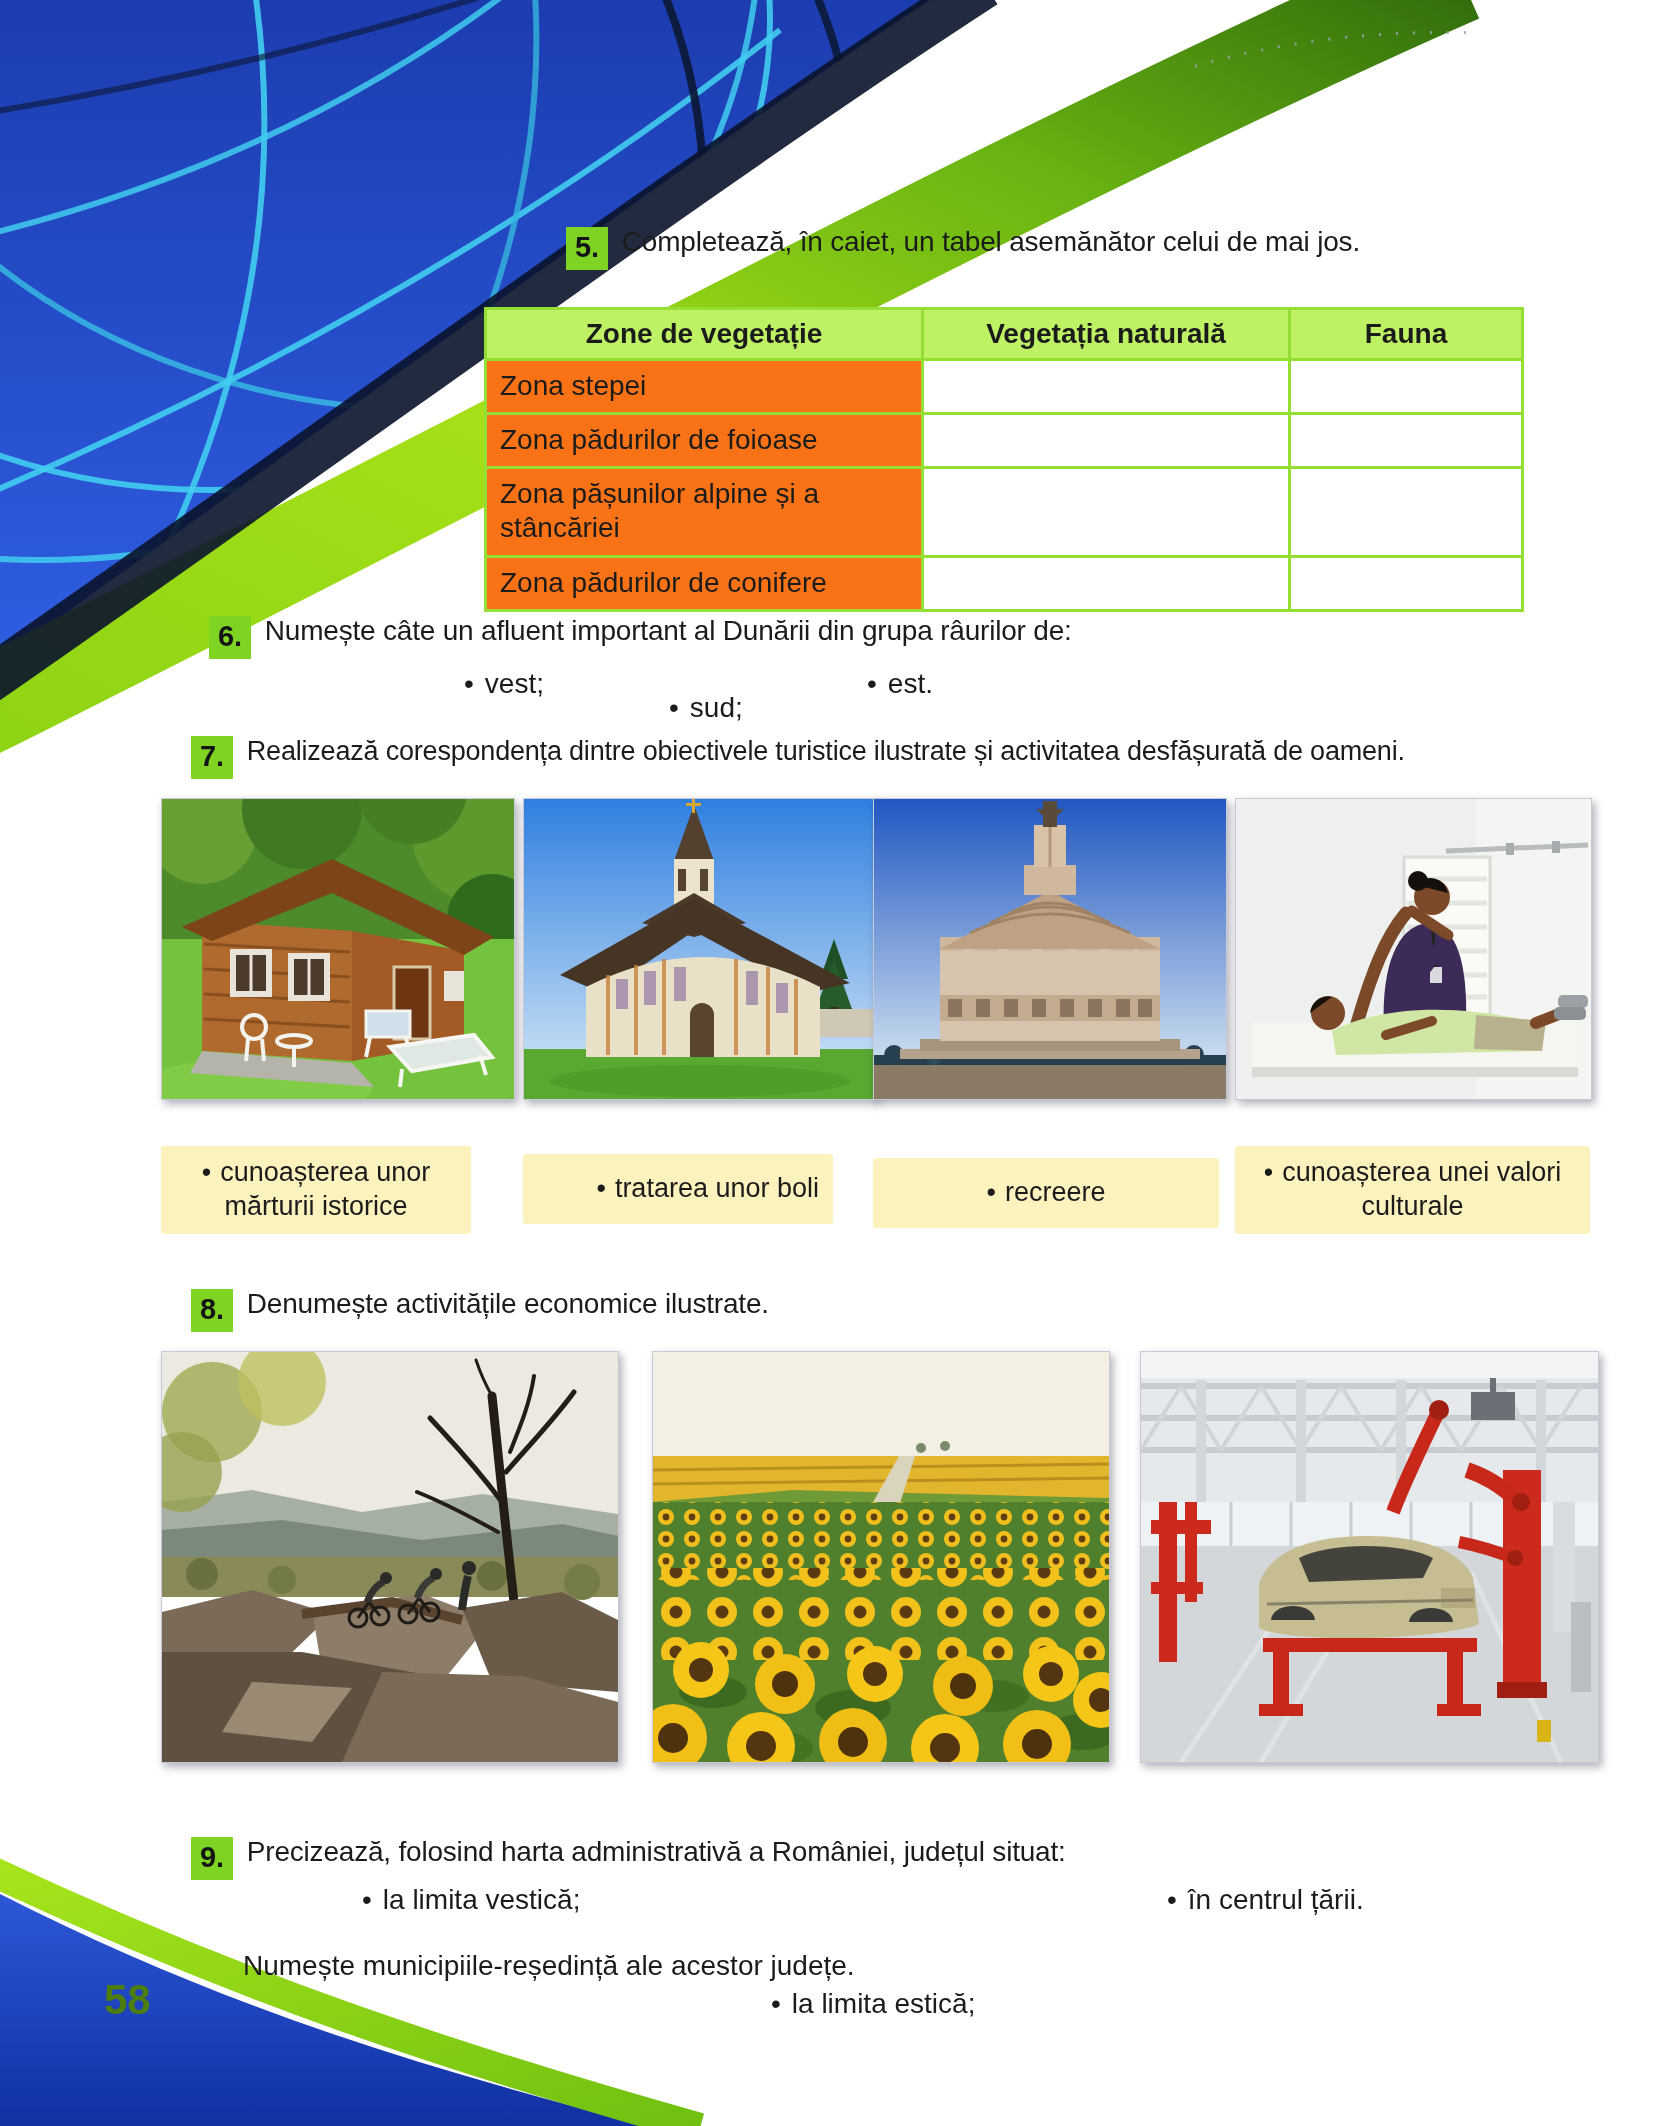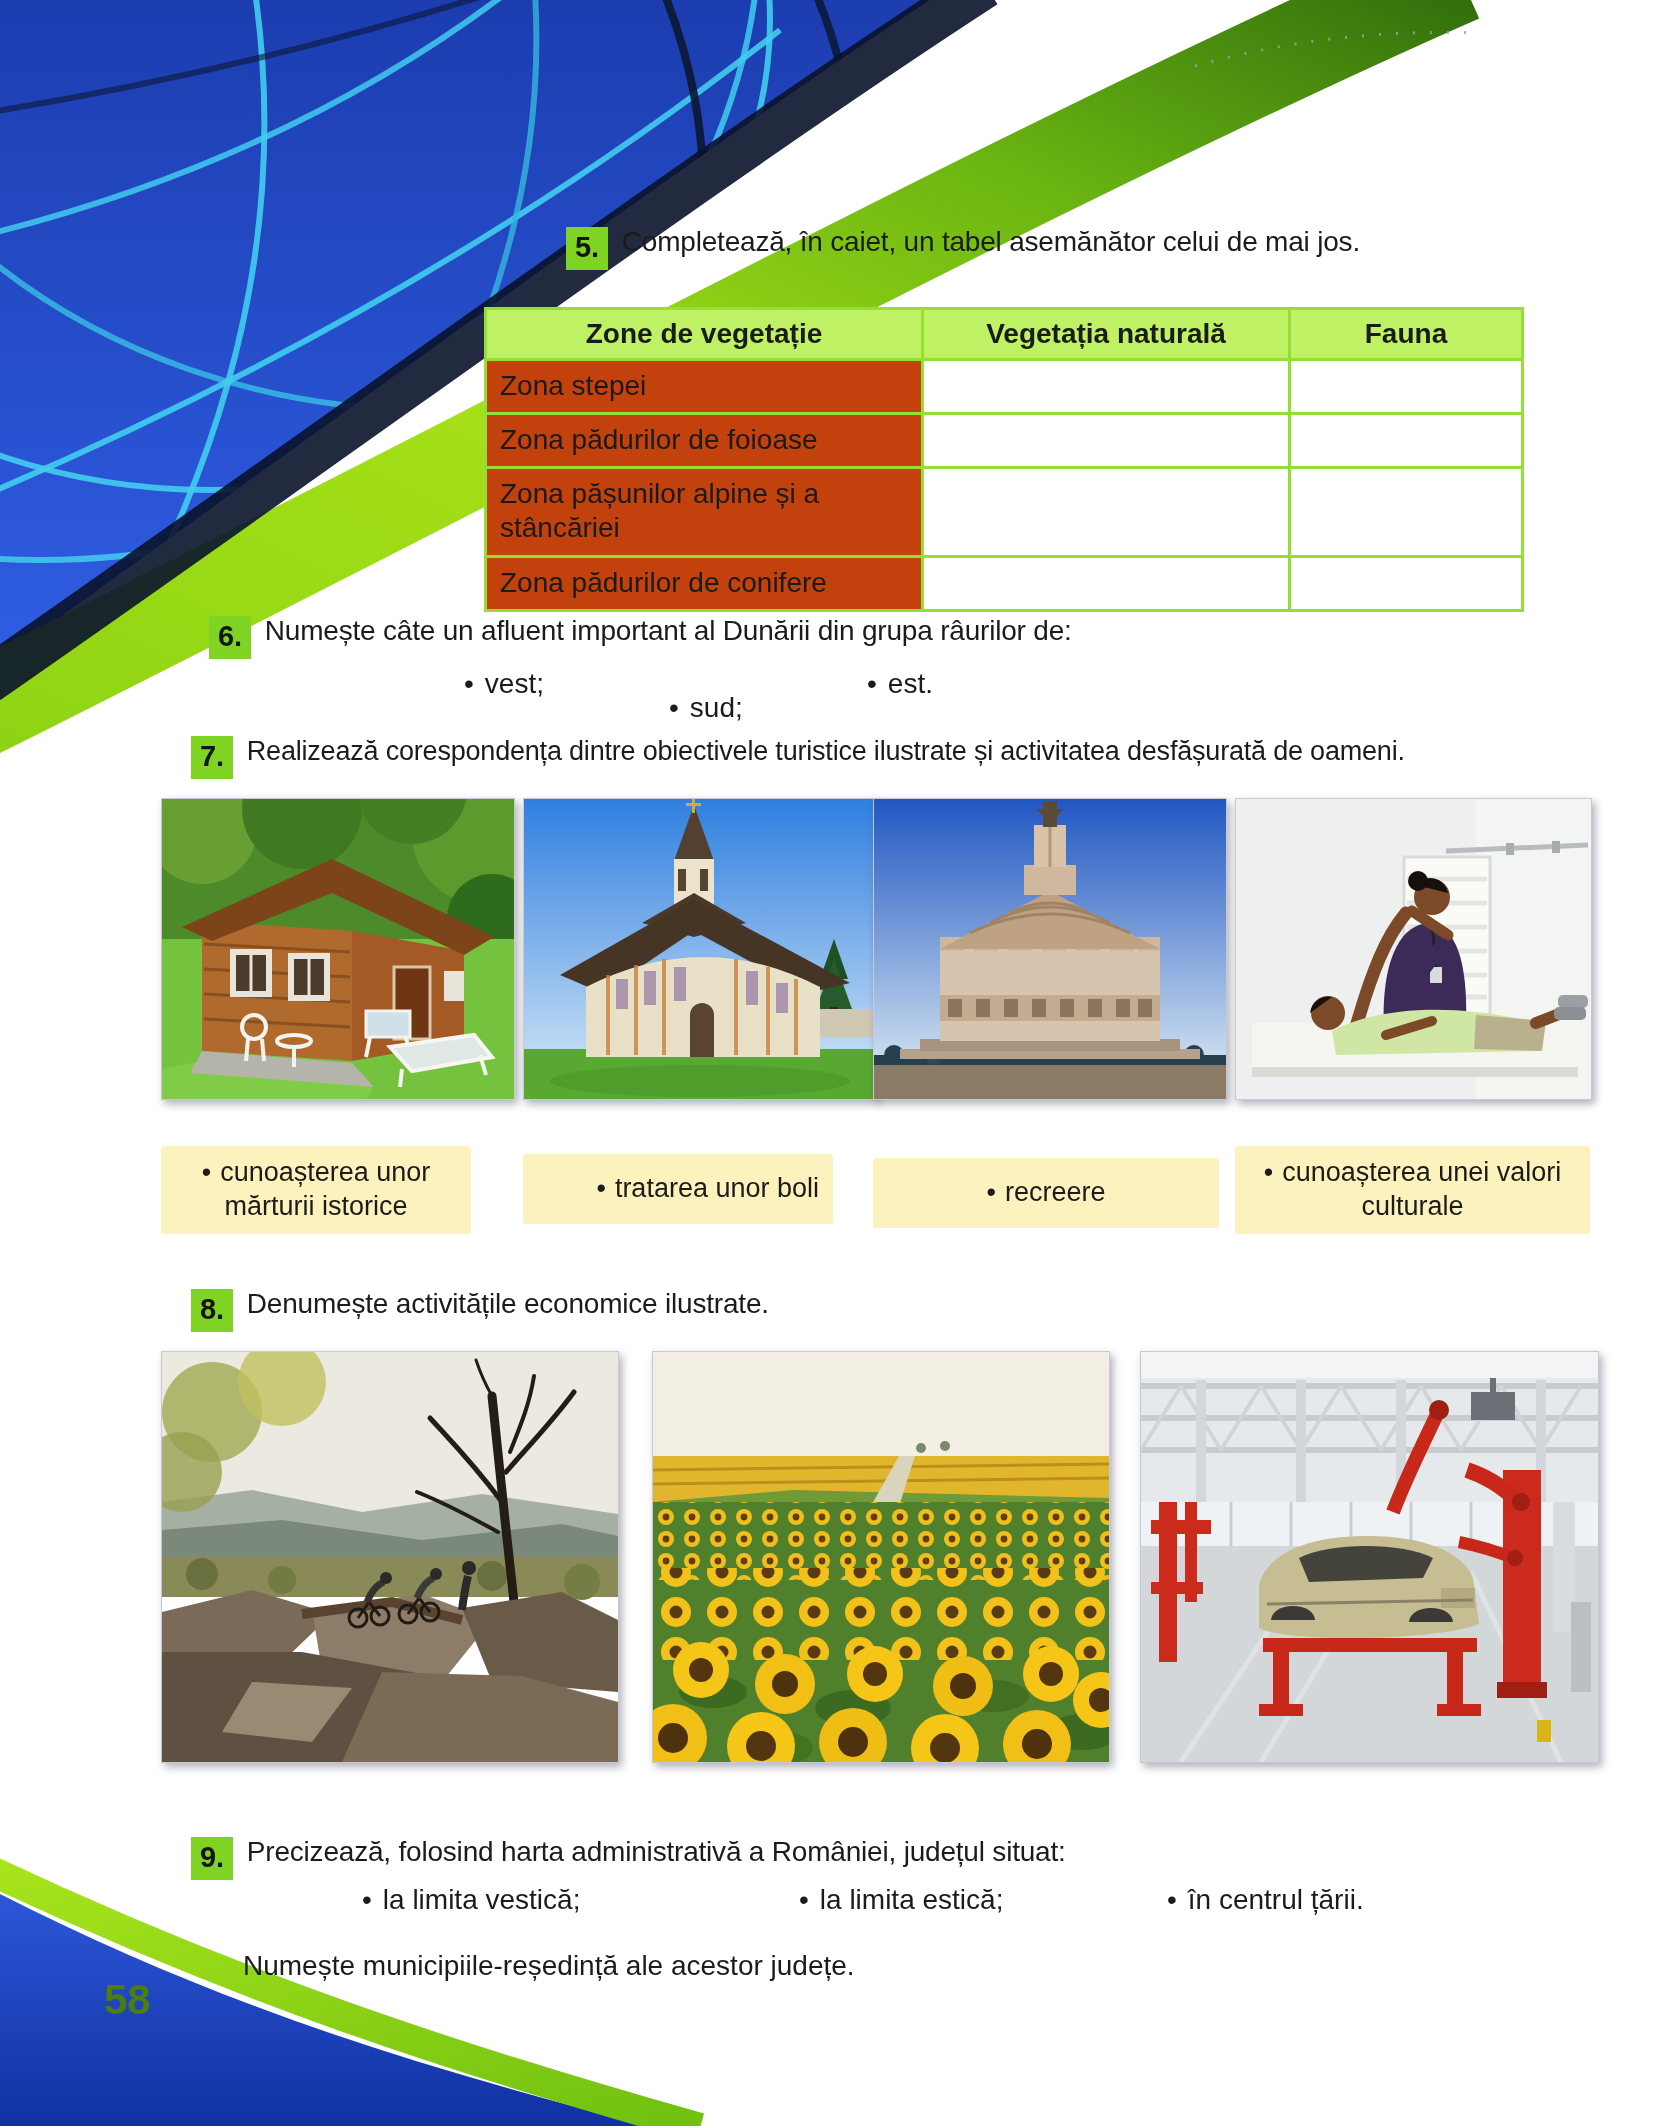--- a/index.html
+++ b/index.html
@@ -10,21 +10,21 @@
   .trow{position:absolute;font-size:28px;letter-spacing:-0.2px;white-space:nowrap;}
   .tnum{display:inline-block;background:#7fd322;color:#141414;font-weight:700;
         font-size:29px;line-height:1;padding:6px 9px 8px;vertical-align:-6px;}
   .ttext{margin-left:14px;}
   .item{position:absolute;font-size:28px;white-space:nowrap;}
   .blt{margin-right:11px;}
   table.veg{position:absolute;left:484px;top:307px;border-collapse:collapse;
             width:1037px;font-size:28px;table-layout:fixed;}
   table.veg th,table.veg td{border:3px solid #95de33;}
   table.veg th{background:#bef264;font-weight:700;height:44px;text-align:center;padding:2px 4px;}
-  td.zone{background:#c2410c;padding:8px 10px 9px 13px;line-height:1.22;}
+  td.zone{background:#f97316;padding:8px 10px 9px 13px;line-height:1.22;}
   td.empty{background:#ffffff;}
   .fig{position:absolute;border:1px solid #c9c9d6;background:#fff;overflow:hidden;
        box-shadow:3px 4px 8px rgba(30,30,60,.35);}
   .lab{position:absolute;background:#fcf2bd;border-radius:3px;box-sizing:border-box;
        display:flex;align-items:center;justify-content:center;text-align:center;
        font-size:27px;line-height:1.25;padding:6px 14px;}
   .lab .blt{margin-right:9px;}
   .footerline{position:absolute;left:243px;top:1950px;font-size:28px;}
   .pagenum{position:absolute;left:104px;top:1976px;font-size:42px;font-weight:700;color:#4d7c0f;}
 </style>
@@ -517,21 +517,21 @@
       <rect x="430" y="250" width="20" height="90" fill="#babfc3"></rect>
       <rect x="396" y="368" width="14" height="22" fill="#d8b416"></rect>
     </svg>
   </div>
 
   <div class="trow" style="left:191px;top:1836px;">
     <span class="tnum">9.</span><span class="ttext">Precizează, folosind harta administrativă a României, județul situat:</span>
   </div>
   <span class="item" style="left:362px;top:1884px;">
     <span class="blt">•</span><span>la limita vestică;</span></span>
-  <span class="item" style="left:771px;top:1884px;margin-left:28px;">
+  <span class="item" style="left:771px;top:1988px;">
     <span class="blt">•</span><span>la limita estică;</span></span>
   <span class="item" style="left:1167px;top:1884px;">
     <span class="blt">•</span><span>în centrul țării.</span></span>
 
   <div class="footerline">Numește municipiile-reședință ale acestor județe.</div>
 
   <div class="pagenum">58</div>
 
 </div>
 

